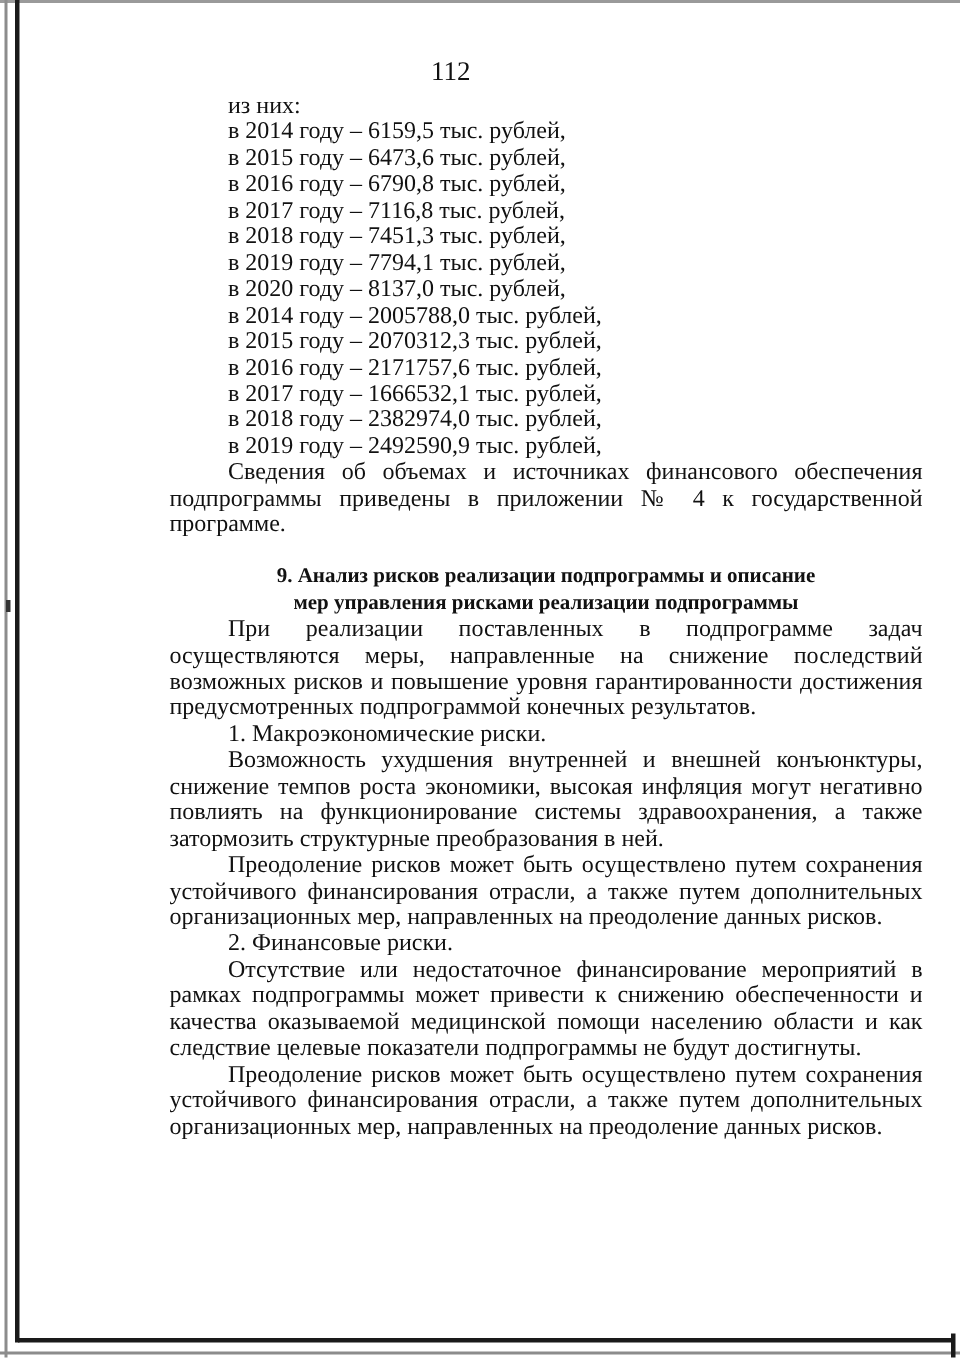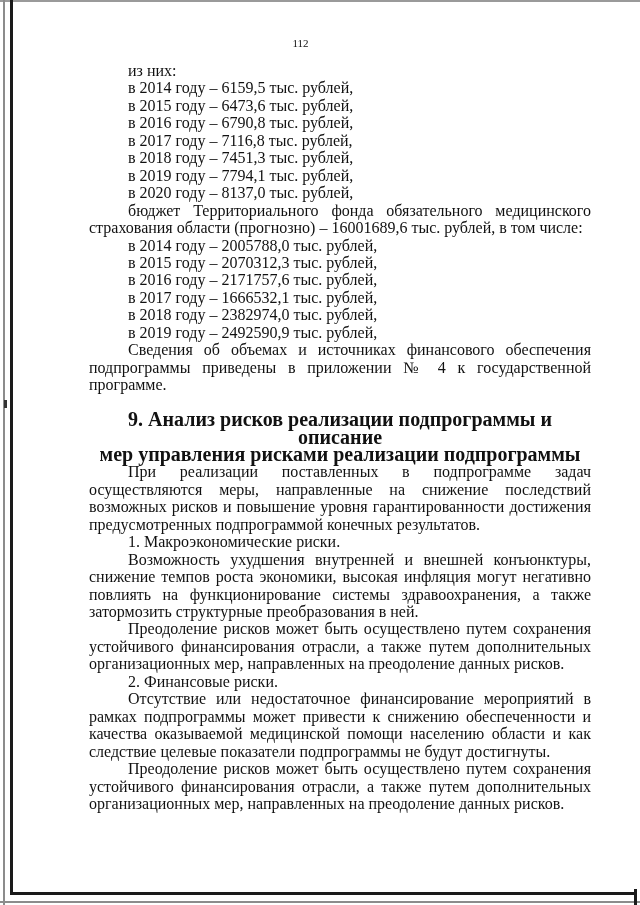--- a/index.html
+++ b/index.html
@@ -8,26 +8,26 @@
     font-family: "Liberation Serif", "DejaVu Serif", serif; color: #111;
   }
   .scan-top { position: absolute; left: 0; top: 0; width: 640px; height: 2px; background: #9a9a9a; }
   .scan-left-outer { position: absolute; left: 3px; top: 0; width: 2px; height: 905px; background: #8c8c8c; }
   .scan-left-inner { position: absolute; left: 10px; top: 0; width: 3px; height: 895px; background: #1a1a1a; }
   .scan-left-stub { position: absolute; left: 4px; top: 400px; width: 3px; height: 8px; background: #333; }
   .scan-bottom { position: absolute; left: 12px; top: 892px; width: 623px; height: 3px; background: #1a1a1a; }
   .scan-bottom-outer { position: absolute; left: 0; top: 901px; width: 640px; height: 2px; background: #8c8c8c; }
   .scan-right-stub { position: absolute; left: 634px; top: 889px; width: 3px; height: 16px; background: #1a1a1a; }
 
-  .page-number { position: absolute; top: 37px; left: 0; width: 601px; text-align: center; font-size: 11px; }
-  .content { position: absolute; left: 89px; top: 62px; width: 502px; font-size: 16px; line-height: 17.45px; }
+  .page-number { position: absolute; top: 37px; left: 0; width: 601px; text-align: center; font-size: 18px; }
+  .content { position: absolute; left: 113px; top: 62px; width: 502px; font-size: 16px; line-height: 17.45px; }
   .p { margin: 0; text-align: justify; text-indent: 39px; }
   .p.j { text-align-last: left; }
   .line { margin: 0; padding-left: 39px; white-space: nowrap; }
-  .heading { margin: 0; text-align: center; font-weight: bold; font-size: 20px; }
+  .heading { margin: 0; text-align: center; font-weight: bold; font-size: 14px; }
   .spacer { height: 17.45px; }
 </style>
 </head>
 <body>
 
 <div class="scan-top"></div>
 <div class="scan-left-outer"></div>
 <div class="scan-left-inner"></div>
 <div class="scan-left-stub"></div>
 <div class="scan-bottom"></div>
@@ -40,21 +40,20 @@
   <p class="line">из них:</p>
   <div>
     <p class="line">в 2014 году – 6159,5 тыс. рублей,</p>
     <p class="line">в 2015 году – 6473,6 тыс. рублей,</p>
     <p class="line">в 2016 году – 6790,8 тыс. рублей,</p>
     <p class="line">в 2017 году – 7116,8 тыс. рублей,</p>
     <p class="line">в 2018 году – 7451,3 тыс. рублей,</p>
     <p class="line">в 2019 году – 7794,1 тыс. рублей,</p>
     <p class="line">в 2020 году – 8137,0 тыс. рублей,</p>
   </div>
-  <p class="p j">бюджет Территориального фонда обязательного медицинского страхования области (прогнозно) – 16001689,6 тыс. рублей, в том числе:</p>
   <div>
     <p class="line">в 2014 году – 2005788,0 тыс. рублей,</p>
     <p class="line">в 2015 году – 2070312,3 тыс. рублей,</p>
     <p class="line">в 2016 году – 2171757,6 тыс. рублей,</p>
     <p class="line">в 2017 году – 1666532,1 тыс. рублей,</p>
     <p class="line">в 2018 году – 2382974,0 тыс. рублей,</p>
     <p class="line">в 2019 году – 2492590,9 тыс. рублей,</p>
   </div>
   <p class="p">Сведения об объемах и источниках финансового обеспечения подпрограммы приведены в приложении № 4 к государственной программе.</p>
 

